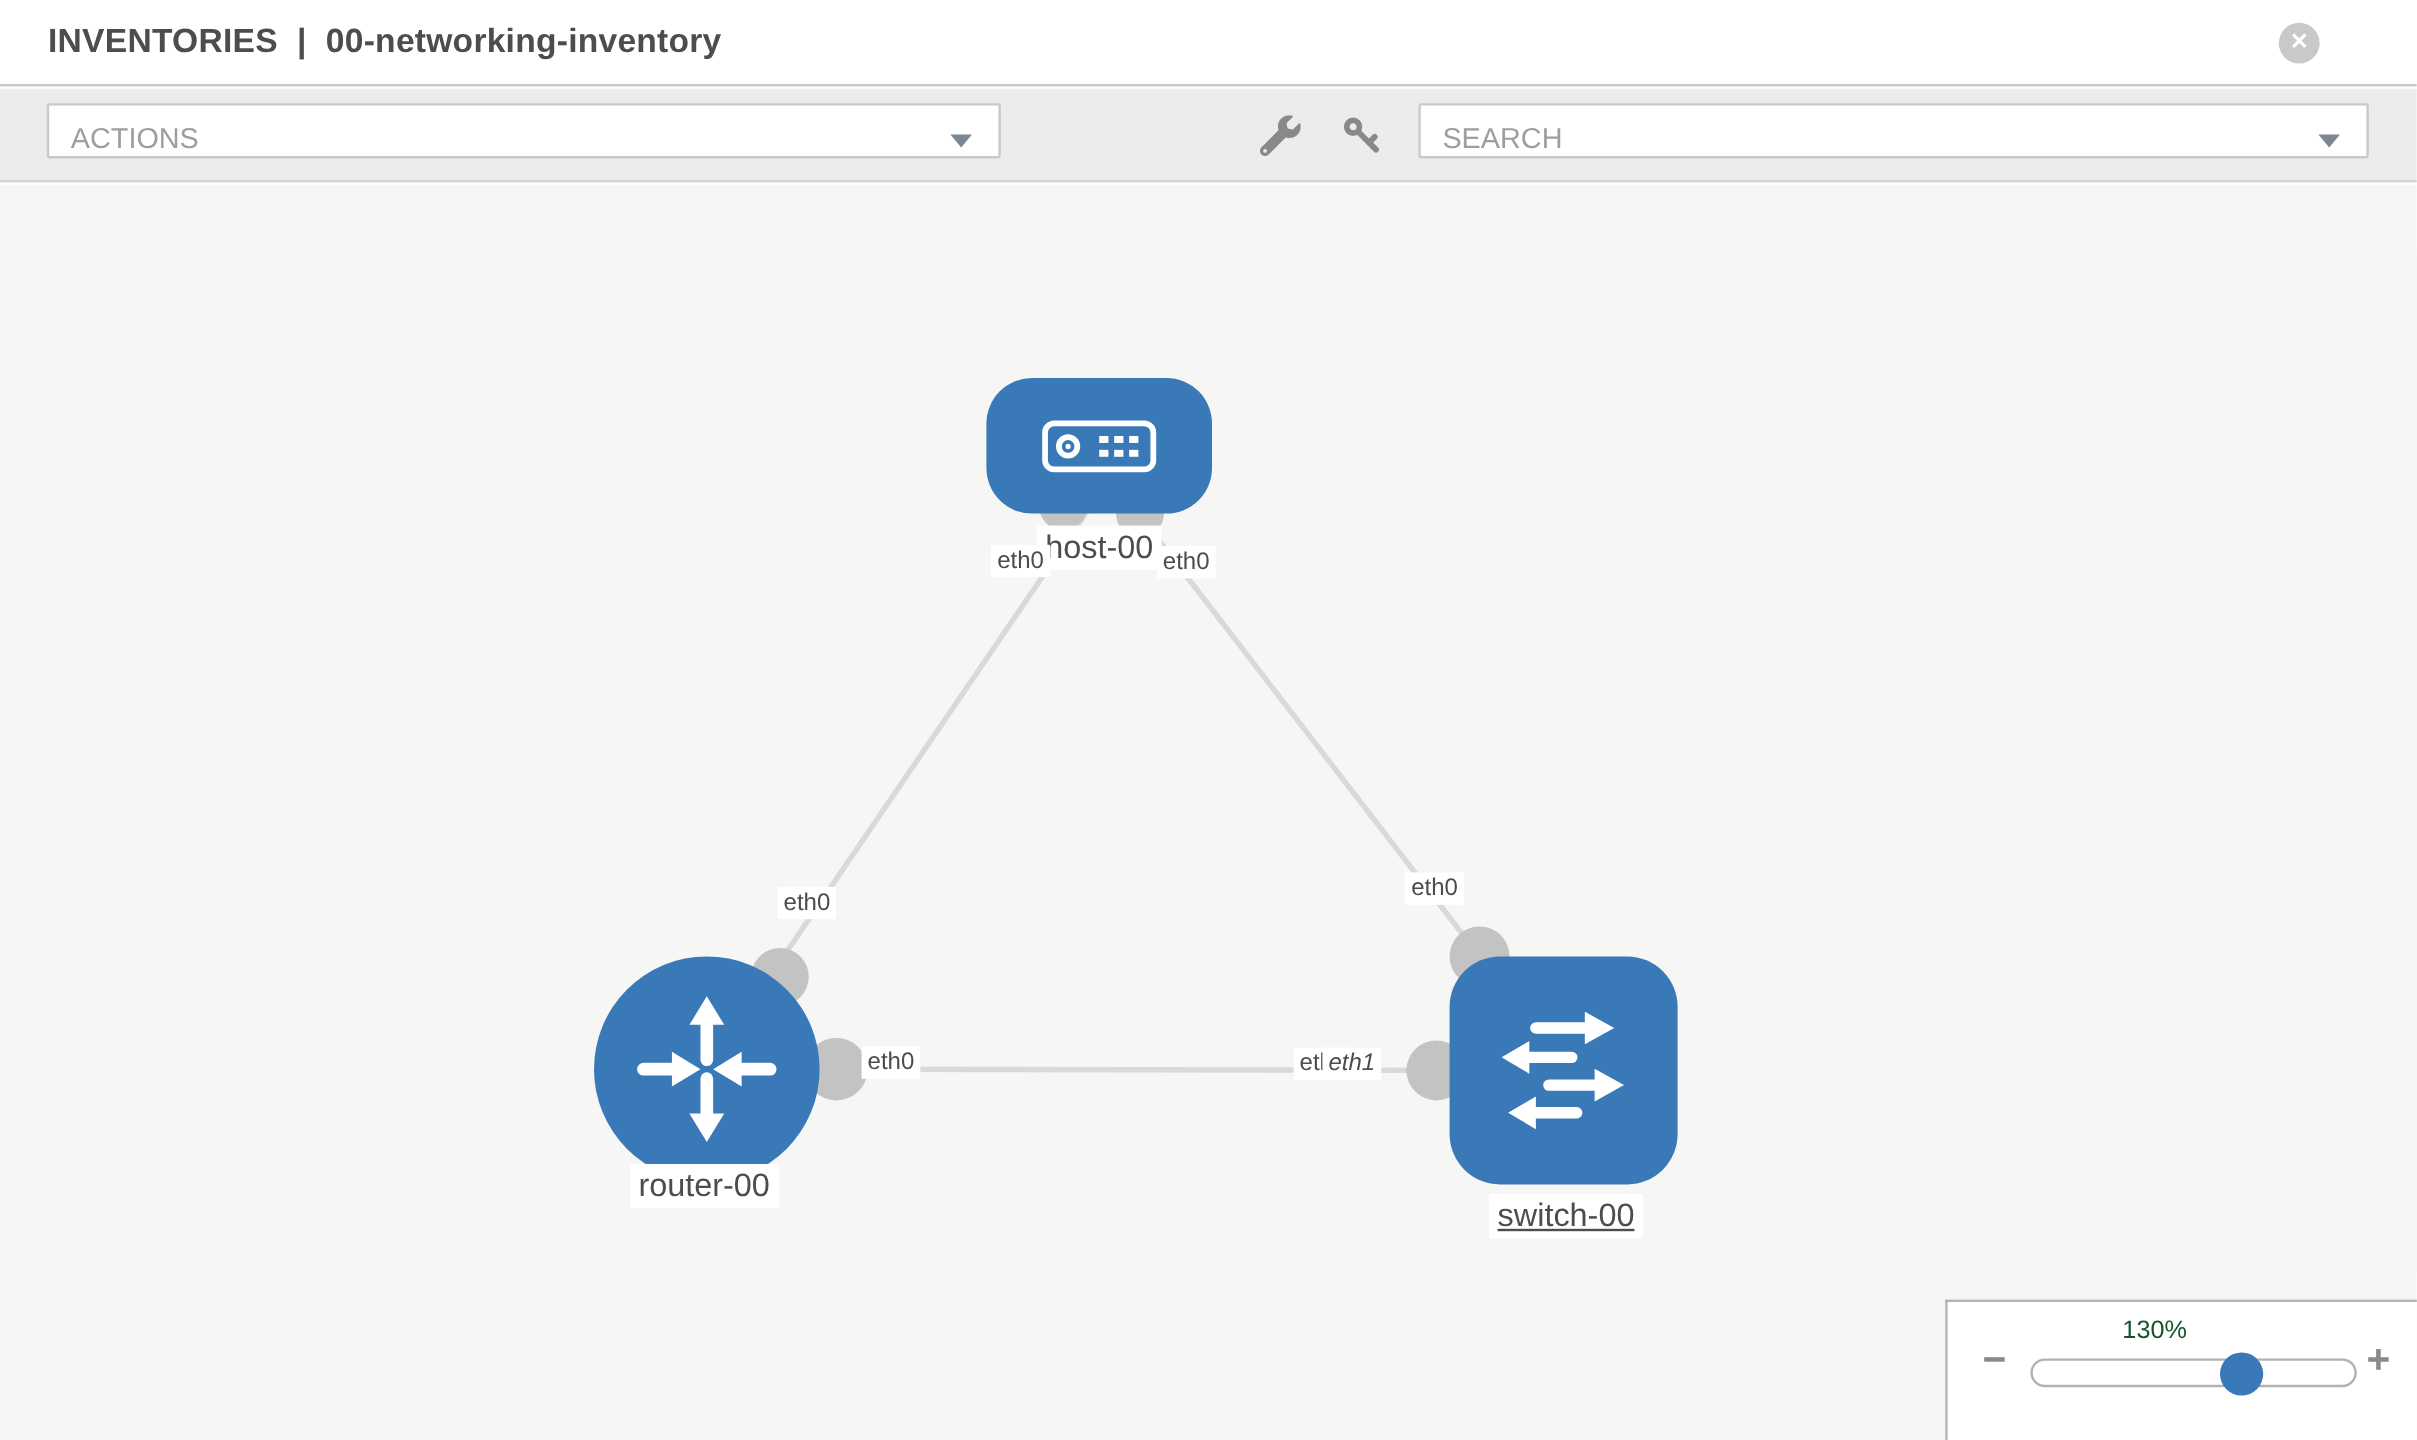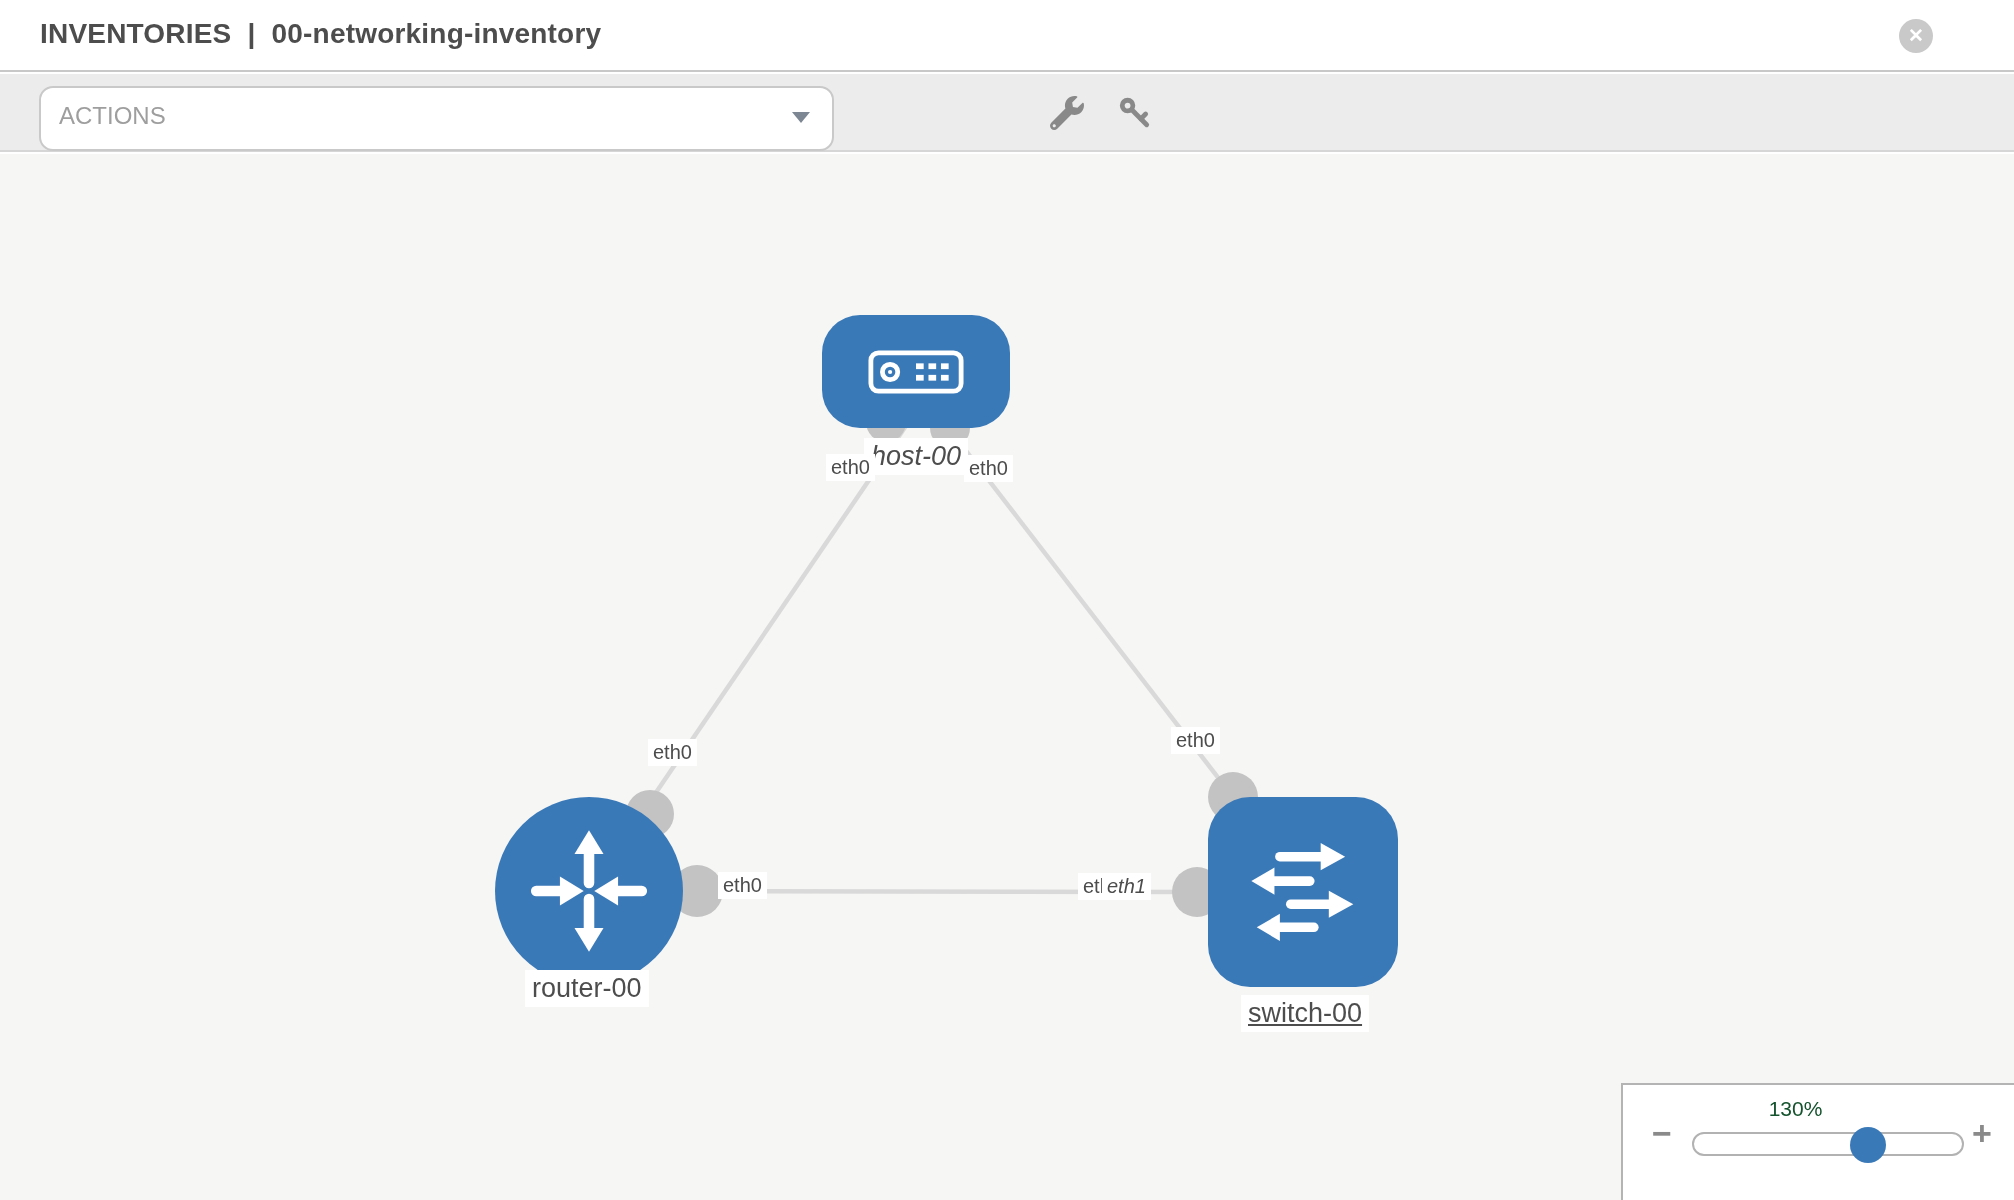--- a/index.html
+++ b/index.html
@@ -13,22 +13,22 @@
   .title { position:absolute; left:40px; top:18px; font-size:28px; font-weight:bold;
            color:#4d4d4d; letter-spacing:0.2px; }
   .title span { margin-right:8px; }
   .close-btn { position:absolute; left:1899px; top:19px; width:34px; height:34px;
                border-radius:50%; background:#c9c9c9; color:#ffffff; text-align:center;
                line-height:34px; font-size:19px; font-weight:bold; cursor:pointer; }
 
   
   .toolbar { position:absolute; left:0; top:74px; width:2014px; height:78px;
              background:#ececec; border-bottom:2px solid #d6d6d6; }
-  .combo { position:absolute; top:12px; height:65px; background:#ffffff;
-           border:2px solid #c9c9c9; border-radius:14px; }
+  .combo { position:absolute; top:12px; height:46px; background:#ffffff;
+           border:2px solid #c9c9c9; border-radius:2px; }
   .combo-actions { left:39px; width:795px; }
   .combo-search  { left:1182px; width:792px; }
   .combo-text { position:absolute; left:18px; top:14px; font-size:24px; color:#9e9e9e; }
   .chevron { position:absolute; right:22px; top:24px; width:0; height:0;
              border-left:9px solid transparent; border-right:9px solid transparent;
              border-top:11px solid #7d8793; }
   .tool-icon { position:absolute; top:22px; width:34px; height:34px; color:#898989; cursor:pointer; }
   .tool-icon svg { width:100%; height:100%; }
   .icon-wrench { left:1050px; }
   .icon-key    { left:1118px; }
@@ -41,21 +41,21 @@
   .node { position:absolute; z-index:2; background:#3a79b8; }
   .node svg { position:absolute; }
   .node-host   { left:822px; top:161px; width:188px; height:113px; border-radius:38px; }
   .node-router { left:495px; top:643px; width:188px; height:188px; border-radius:50%; }
   .node-switch { left:1208px; top:643px; width:190px; height:190px; border-radius:42px; }
 
   .nlabel { position:absolute; z-index:3; background:#ffffff; color:#4d4d4d;
             font-size:27px; padding:3px 7px; white-space:nowrap; }
   .iflabel { position:absolute; z-index:3; background:#ffffff; color:#4c4c4c;
              font-size:20px; padding:2px 5px; white-space:nowrap; }
-  .lbl-host    { left:864px; top:284px;font-style:italic; }
+  .lbl-host    { left:864px; top:284px; }
   .lbl-router  { left:525px; top:816px; }
   .lbl-switch  { left:1241px; top:841px;text-decoration:underline; }
   .if-a-host   { left:826px; top:300px; }
   .if-b-host   { left:964px; top:301px; }
   .if-a-router { left:648px; top:585px; }
   .if-b-switch { left:1171px; top:573px; }
   .if-c-router { left:718px; top:718px; }
   .if-c-overlap { left:1078px; top:719px; }
   .if-under { position:relative; display:inline-block; background:#ffffff;
               color:#4c4c4c; padding:2px 5px; }
@@ -103,20 +103,24 @@
         </svg>
     </div>
     <div class="tool-icon icon-key">
       <svg viewBox="0 0 32 32" fill="none" stroke="currentColor">
         <circle cx="9" cy="9" r="5" stroke-width="4.5"></circle>
         <path d="M13 13 L27 27" stroke-width="4.5" stroke-linecap="round"></path>
         <path d="M21.5 21.5 L26 17" stroke-width="4.5" stroke-linecap="round"></path>
       </svg>
     </div>
 
+    <div class="combo combo-search">
+      <span class="combo-text">SEARCH</span>
+      <span class="chevron"></span>
+    </div>
   </div>
 
   <div class="canvas">
 
     <svg class="net-svg">
 
       <line x1="910" y1="266" x2="625" y2="684" stroke="#d9d9d9" stroke-width="4.5"></line>
       <line x1="950" y1="276" x2="1233" y2="643" stroke="#d9d9d9" stroke-width="4.5"></line>
       <line x1="695" y1="737" x2="1197" y2="738" stroke="#d9d9d9" stroke-width="4.5"></line>
 

